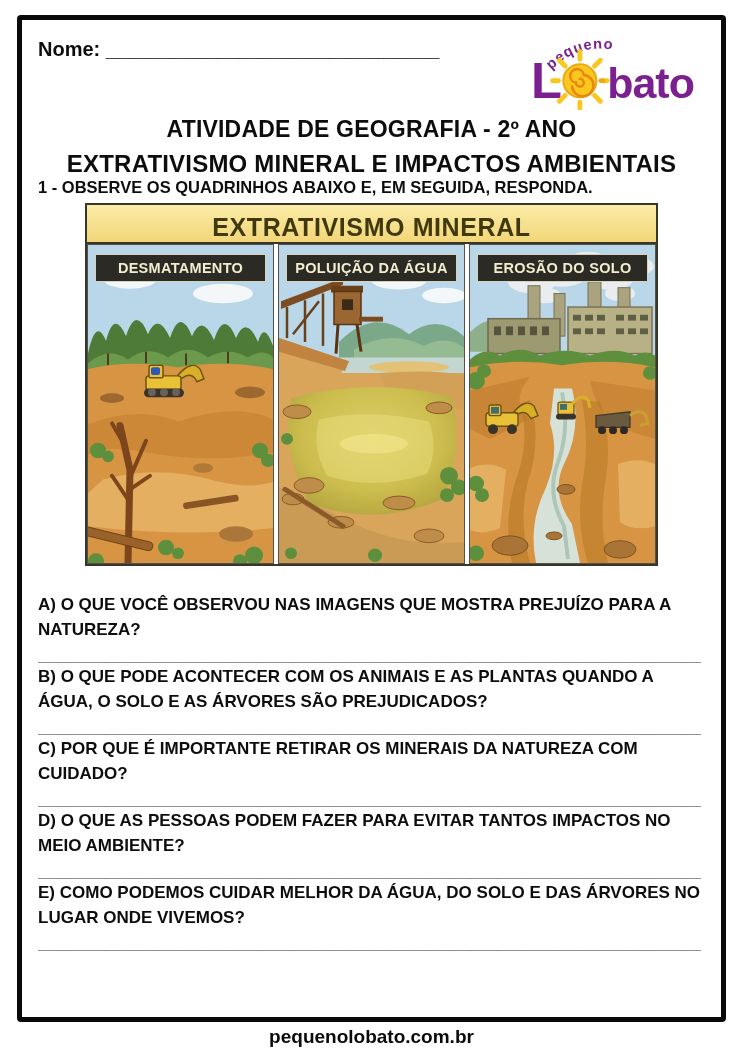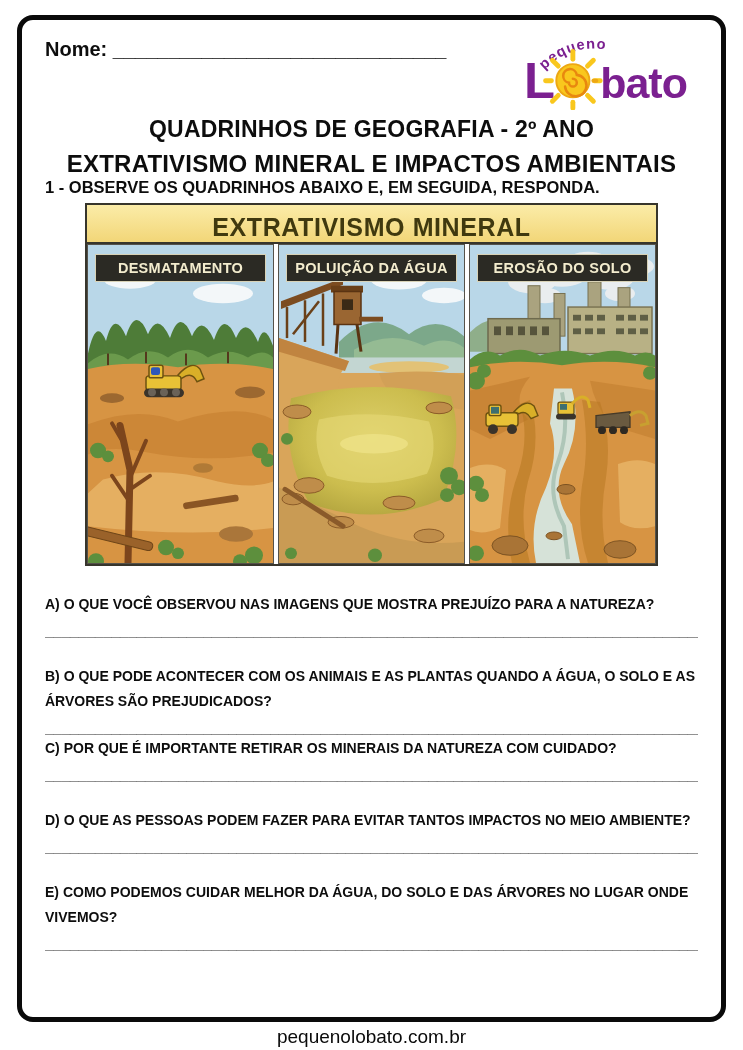--- a/index.html
+++ b/index.html
@@ -1,20 +1,20 @@
 <!DOCTYPE html>
 <html><head>
 <meta charset="utf-8">
 <style>
   * { box-sizing: border-box; margin: 0; padding: 0; }
   html,body { width:743px; height:1050px; background:#ffffff; font-family:"Liberation Sans",sans-serif; color:#0d0d0d; position:relative; overflow:hidden; }
 
   .frame {
     position:absolute; left:17px; top:15px; width:709px; height:1007px;
-    border:5px solid #0a0a0a; border-radius:16px; padding:12px 23px; background:#fff;
+    border:5px solid #0a0a0a; border-radius:4px; padding:12px 16px; background:#fff;
   }
 
   .header { display:flex; justify-content:space-between; align-items:flex-start; }
   .fields { padding-top:4px; }
   .name-row { font-weight:bold; font-size:20px; line-height:26px; white-space:nowrap; }
   .name-line { font-weight:bold; letter-spacing:0; }
   .date-row { font-weight:bold; font-size:20px; line-height:26px; margin-top:5px; }
   .logo { width:176px; height:80px; margin-top:-2px; margin-right:2px; flex:0 0 auto; }
 
   .title    { text-align:center; font-weight:bold; font-size:23px; margin-top:6px; letter-spacing:0.2px; }
@@ -33,29 +33,29 @@
   .panel svg.scene { display:block; width:100%; height:100%; }
   .panel-label {
     position:absolute; top:9px; left:7px; right:7px;
     background:#2b2a24; border:1px solid #d8d2b6; color:#f3ecce;
     font-weight:bold; font-size:14.5px; line-height:1; text-align:center;
     padding:6px 2px 5px; letter-spacing:0.3px; white-space:nowrap; overflow:hidden;
   }
 
   .questions { margin-top:26px; }
   .qblock { height:72px; overflow:hidden; }
-  .question { font-weight:bold; font-size:14px; line-height:25px; }
+  .question { font-weight:bold; font-size:17px; line-height:25px; }
   .answer-line {
     display:block; max-width:663px; white-space:nowrap; overflow:hidden;
     font-weight:bold; font-size:15px; line-height:16px; margin-top:6px; color:#3d3d3d;
   }
 
   .site-footer {
     position:absolute; left:0; top:1026px; width:743px;
-    text-align:center; font-weight:normal; font-size:19px; color:#0a0a0a;
+    text-align:center; font-weight:bold; font-size:19px; color:#0a0a0a;
   }
 </style>
 </head>
 <body>
 
 <div class="frame">
 
   <div class="header">
     <div class="fields">
       <div class="name-row"><span>Nome:</span> <span class="name-line">______________________________</span></div>
@@ -81,21 +81,21 @@
           <line x1="67" y1="67" x2="73" y2="73"></line>
         </g>
         <circle cx="52" cy="52" r="17" fill="#f9c71d" stroke="#eda713" stroke-width="2"></circle>
         <path d="M52,52 m0,-2 a4,4 0 1,1 -4,4 a7,7 0 1,1 8,-8 a11,11 0 1,1 -12,12" fill="none" stroke="#e8880f" stroke-width="2.6" stroke-linecap="round"></path>
       </g>
       <rect x="71" y="50" width="7" height="4" rx="2" fill="#eda713"></rect>
       <text x="80" y="70" font-family="Liberation Sans, sans-serif" font-weight="bold" font-size="44" letter-spacing="-1" fill="#7b2090">bato</text>
     </svg>
   </div>
 
-  <div class="title">QUADRINHOS DE GEOGRAFIA - 2º ANO</div>
+  <div class="title">ATIVIDADE DE GEOGRAFIA - 2º ANO</div>
   <div class="subtitle">EXTRATIVISMO MINERAL E IMPACTOS AMBIENTAIS</div>
 
   <div class="instruction">1 - OBSERVE OS QUADRINHOS ABAIXO E, EM SEGUIDA, RESPONDA.</div>
 
   <figure class="comic">
     <div class="comic-banner">EXTRATIVISMO MINERAL</div>
     <div class="panels">
 
       <div class="panel">
         <svg class="scene" viewBox="0 0 185 328" preserveAspectRatio="none" aria-hidden="true">

